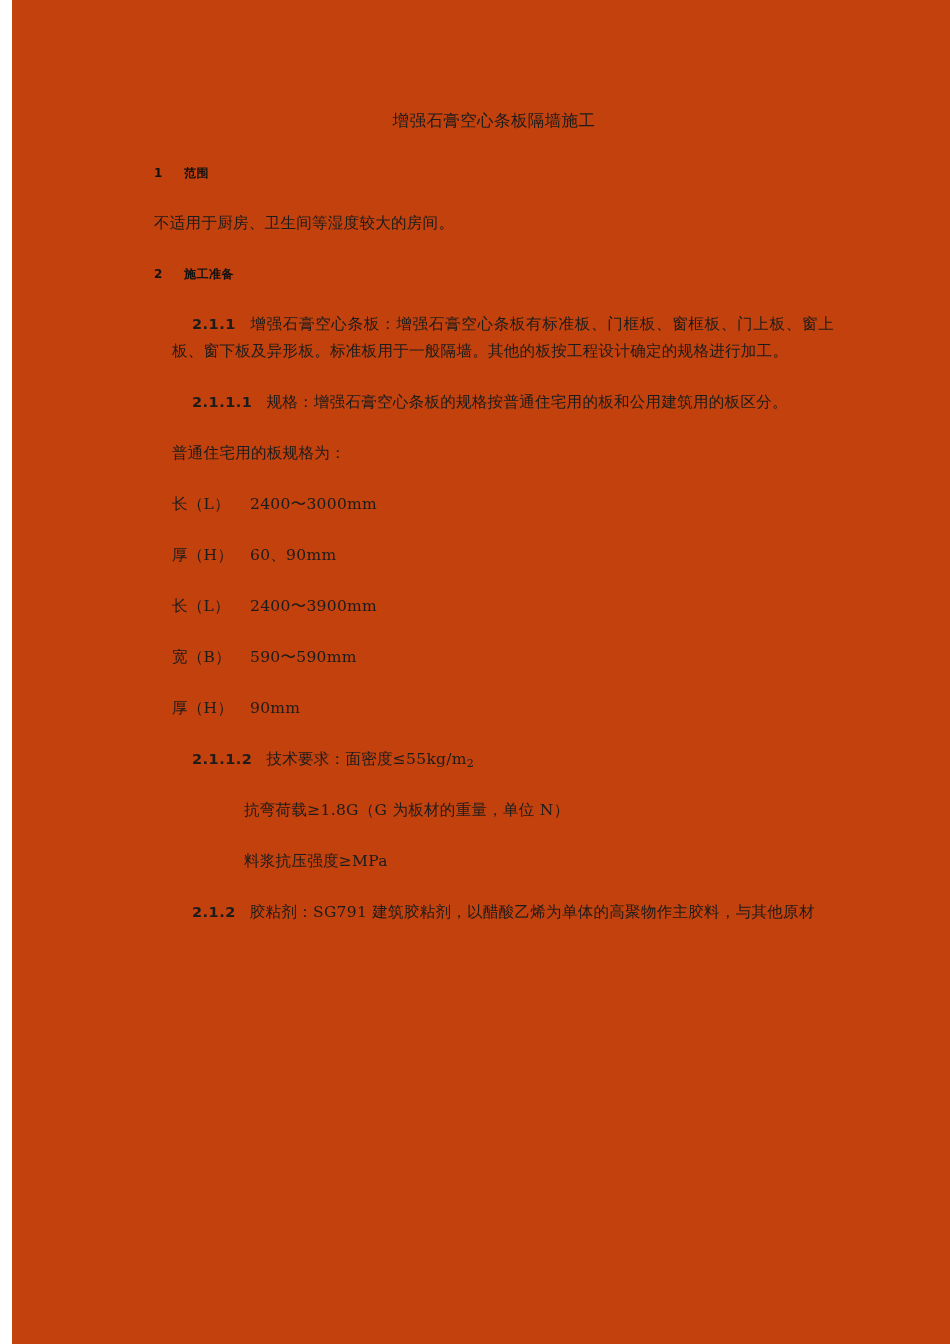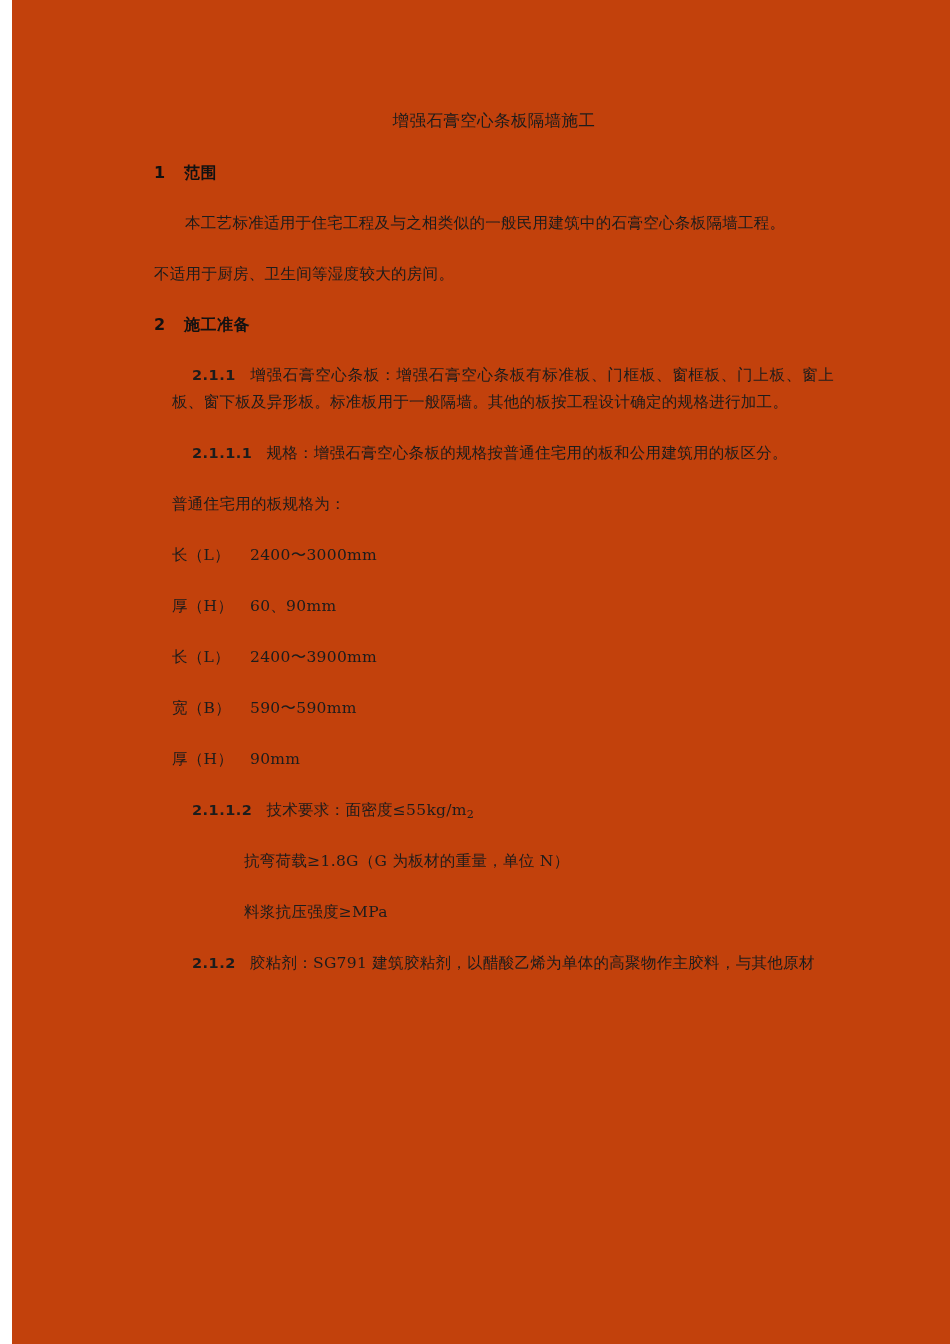--- a/index.html
+++ b/index.html
@@ -40,21 +40,21 @@
     line-height: 26px;
     letter-spacing: 0.4px;
     color: #1c1c1c;
     margin: 0 0 26px 0;
   }
 
   
   .heading {
     font-family: "DejaVu Sans", "Liberation Sans", sans-serif;
     font-weight: bold;
-    font-size: 16px;
+    font-size: 12px;
     line-height: 26px;
     color: #111111;
     margin: 8px 0 24px 0;
     white-space: nowrap;
   }
   .heading .h-num {
     display: inline-block;
     min-width: 30px;
   }
   .heading .h-text {
@@ -131,21 +131,20 @@
 
 <div class="page">
   <div class="content">
 
     <div class="doc-title">增强石膏空心条板隔墙施工</div>
 
     <div class="heading">
       <span class="h-num">1</span><span class="h-text">范围</span>
     </div>
 
-    <div class="para first-indent">本工艺标准适用于住宅工程及与之相类似的一般民用建筑中的石膏空心条板隔墙工程。</div>
 
     <div class="para no-indent">不适用于厨房、卫生间等湿度较大的房间。</div>
 
     <div class="heading">
       <span class="h-num">2</span><span class="h-text">施工准备</span>
     </div>
 
 
     <div class="subsec indent-2">
       <span style="padding-left:20px"></span><span class="s-num">2.1.1</span><span class="s-gap"></span><span>增强石膏空心条板：增强石膏空心条板有标准板、门框板、窗框板、门上板、窗上板、窗下板及异形板。标准板用于一般隔墙。其他的板按工程设计确定的规格进行加工。</span>

